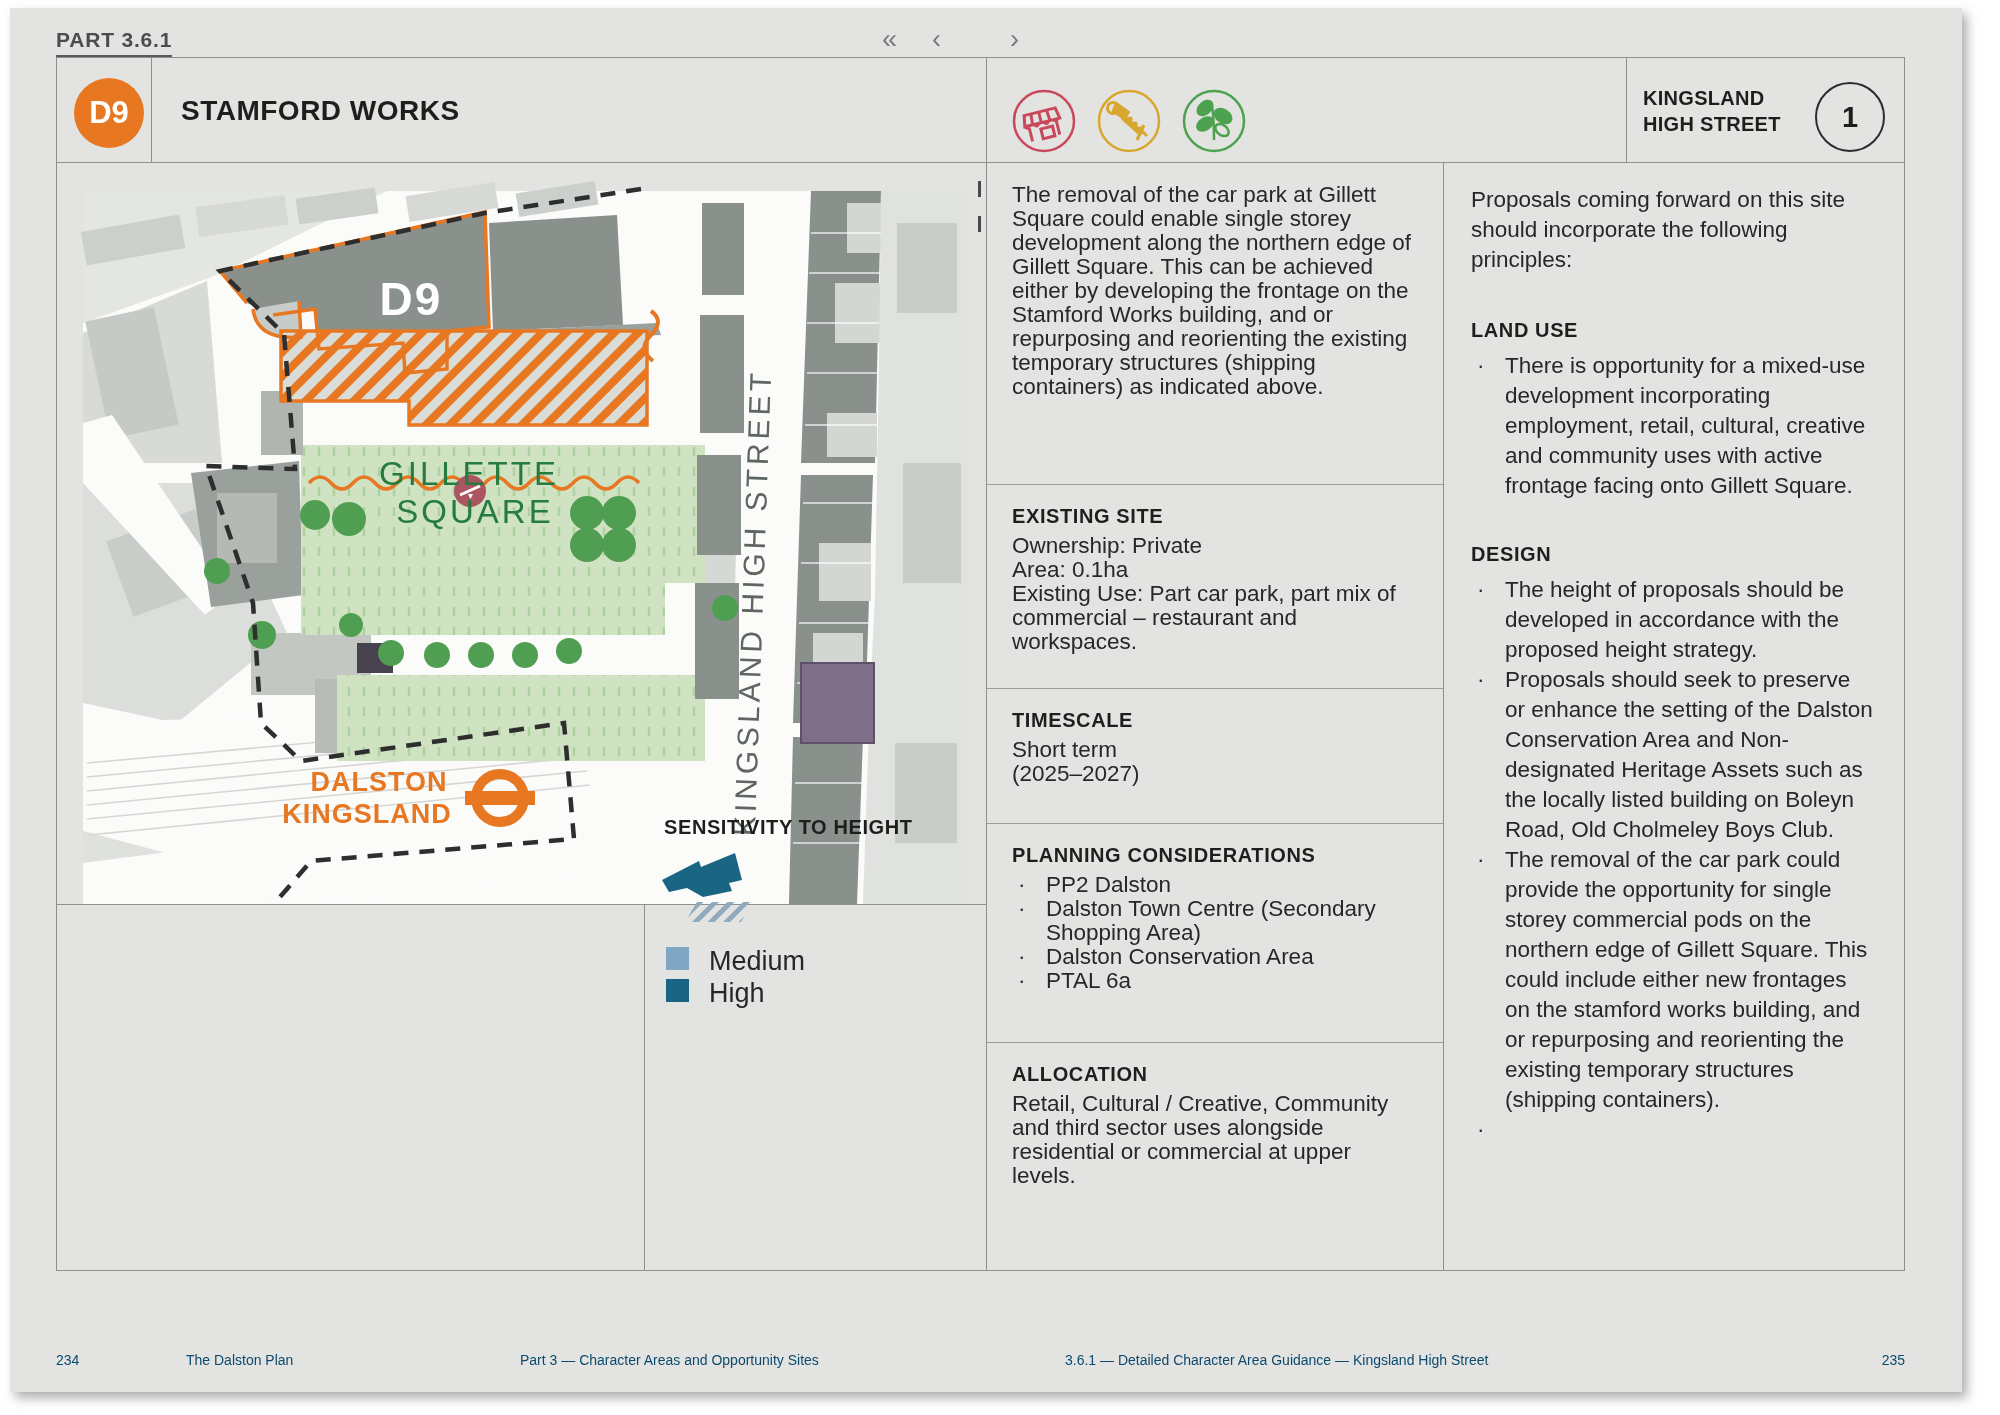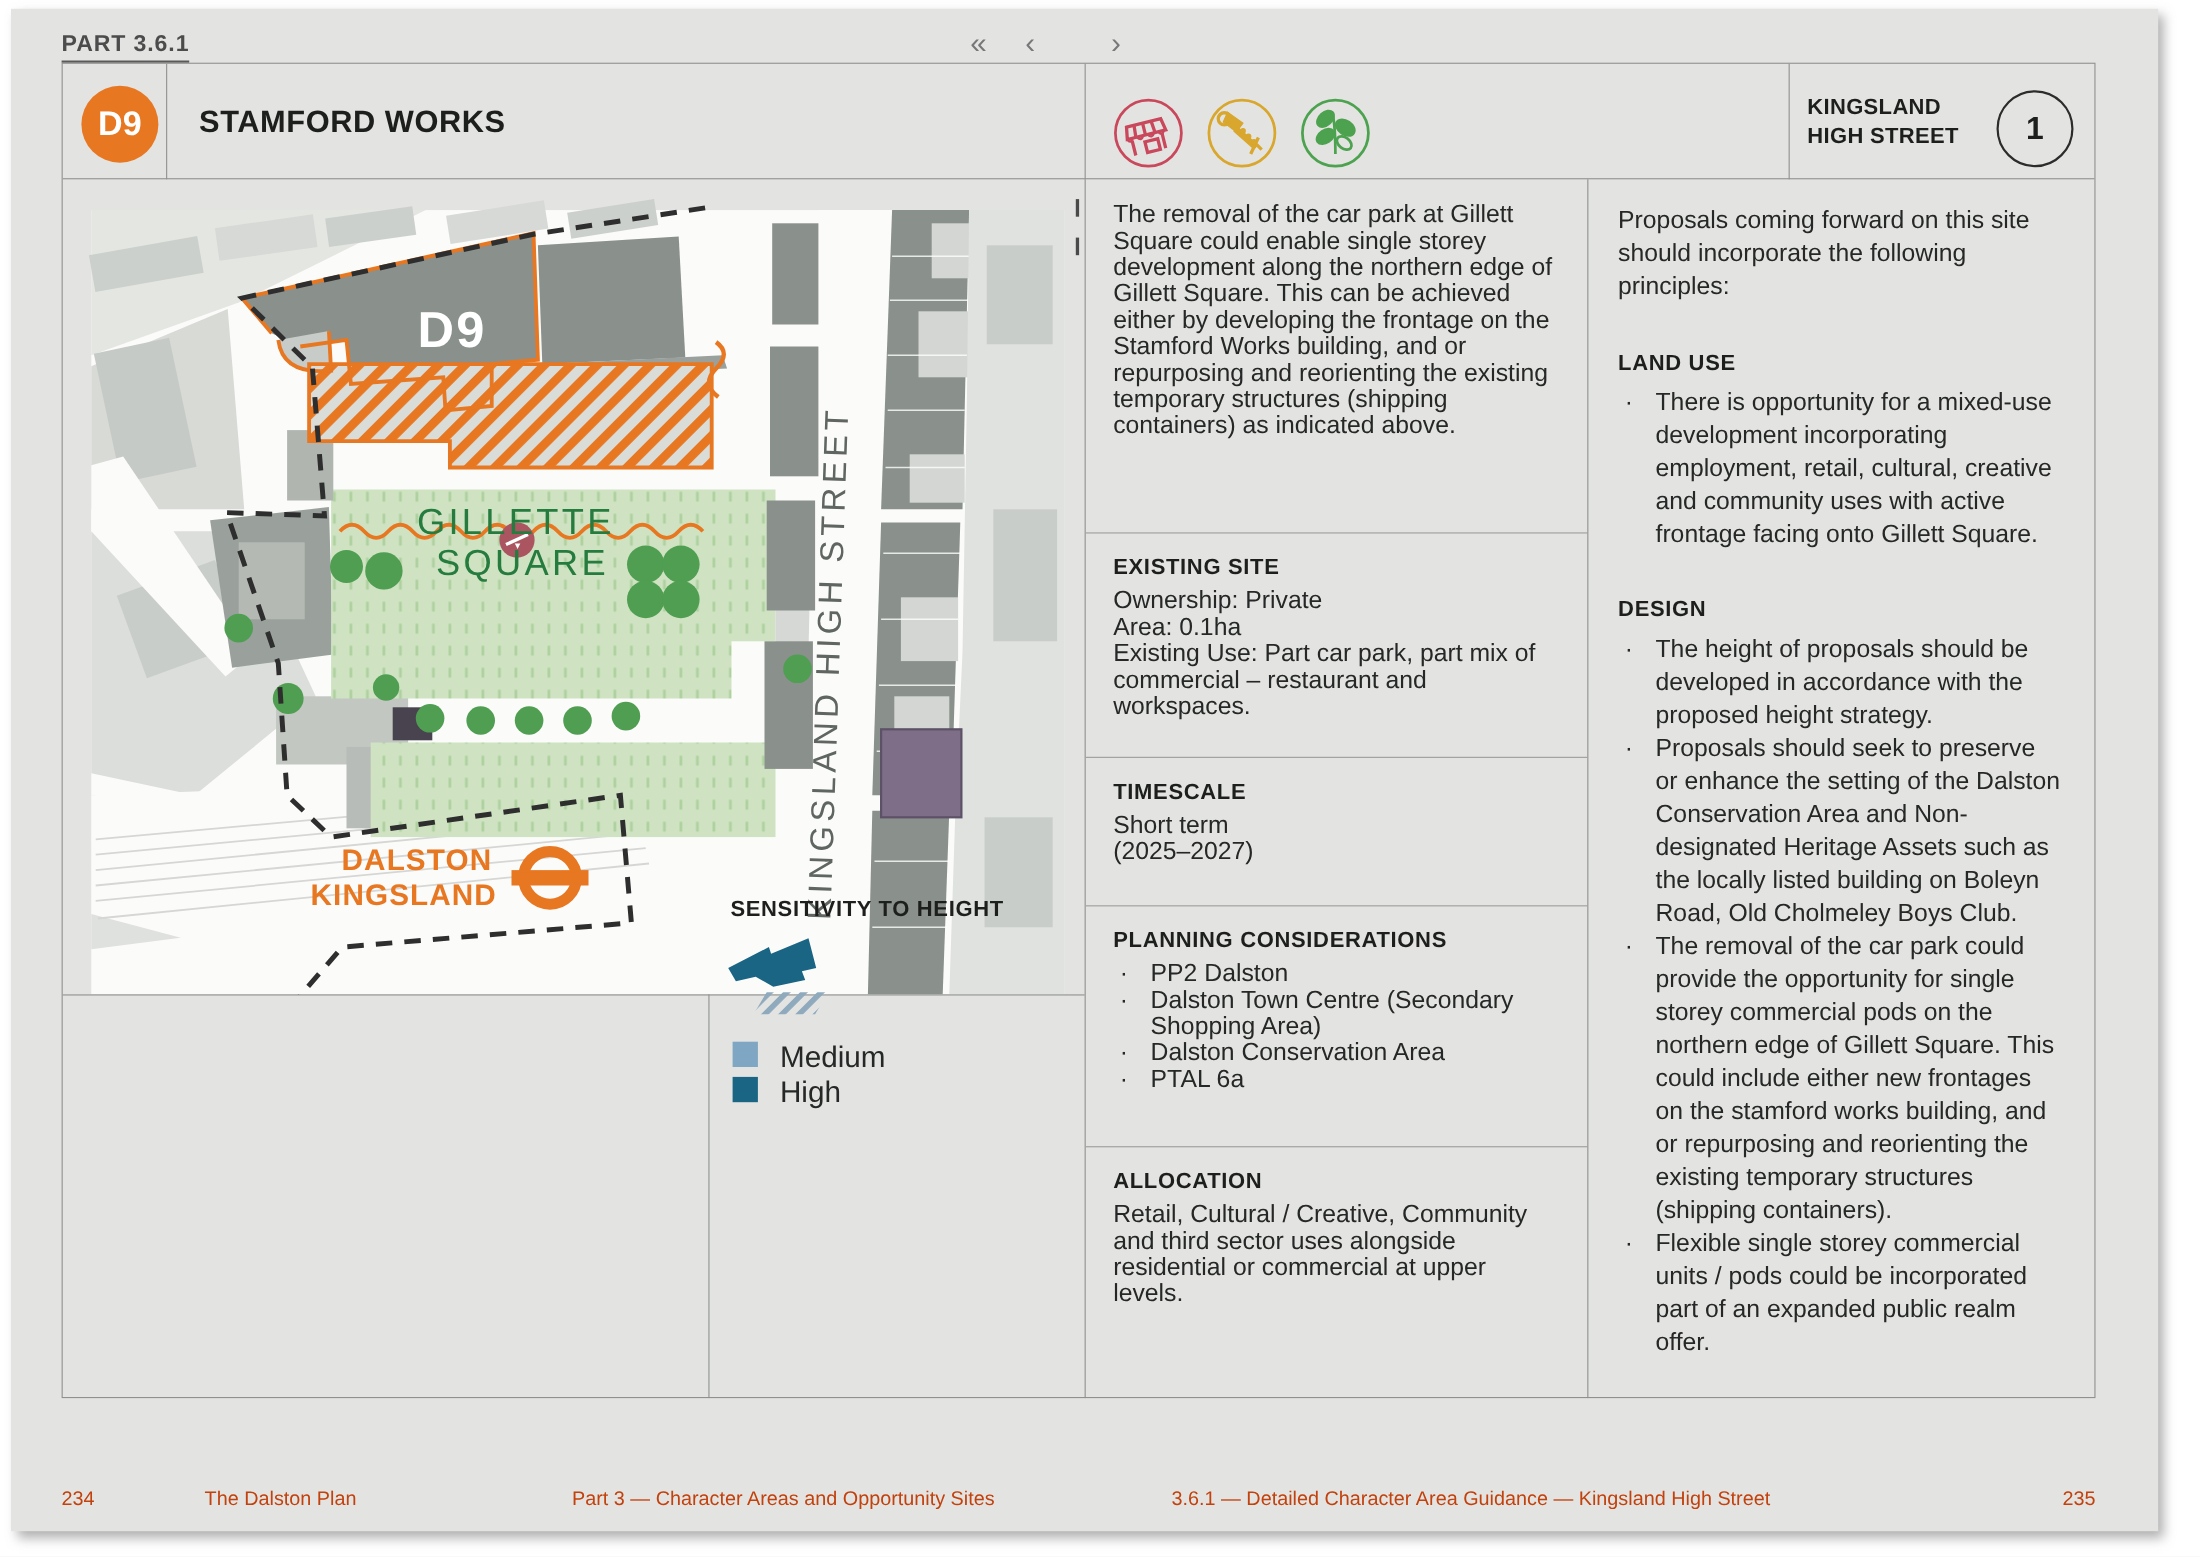--- a/index.html
+++ b/index.html
@@ -34,21 +34,21 @@
   .hline{position:absolute;left:0;width:100%;border-top:1.5px solid #9a9d9a;}
   
   .blist{margin:0;padding:0;list-style:none;}
   .blist .bi{position:relative;padding-left:34px;}
   .bdot{position:absolute;left:6px;top:0;}
   
   #sens-title{font-size:20px;font-weight:bold;letter-spacing:.6px;color:#1d1f1d;}
   .sens-sw{position:absolute;width:23px;height:23px;}
   .sens-label{position:absolute;font-size:27px;}
   
-  .foot{top:1344px;font-size:18px;color:#c2410c;}
+  .foot{top:1344px;font-size:14px;color:#0c4a6e;}
   .tick{position:absolute;width:3px;height:16px;background:#4a4a4a;}
 </style>
 </head>
 <body>
 
 <div id="page">
 
   <div id="part-label" class="abs">PART 3.6.1</div>
   <div class="abs nav-arrow" style="left:872px;">«</div>
   <div class="abs nav-arrow" style="left:922px;">‹</div>
@@ -344,21 +344,21 @@
       <div>Proposals coming forward on this site should incorporate the following principles:</div>
       <div class="sec-head" style="margin-top:40px;">LAND USE</div>
       <div class="blist">
         <div class="bi"><span class="bdot">·</span><span>There is opportunity for a mixed-use development incorporating employment, retail, cultural, creative and community uses with active frontage facing onto Gillett Square.</span></div>
       </div>
       <div class="sec-head" style="margin-top:38px;">DESIGN</div>
       <div class="blist">
         <div class="bi"><span class="bdot">·</span><span>The height of proposals should be developed in accordance with the proposed height strategy.</span></div>
         <div class="bi"><span class="bdot">·</span><span>Proposals should seek to preserve or enhance the setting of the Dalston Conservation Area and Non-designated Heritage Assets such as the locally listed building on Boleyn Road, Old Cholmeley Boys Club.</span></div>
         <div class="bi"><span class="bdot">·</span><span>The removal of the car park could provide the opportunity for single storey commercial pods on the northern edge of Gillett Square. This could include either new frontages on the stamford works building, and or repurposing and reorienting the existing temporary structures (shipping containers).</span></div>
-        <div class="bi"><span class="bdot">·</span><span>Flexible single storey commercial units / pods could be incorporated part of an expanded public realm offer.</span></div>
+        <div class="bi"><span class="bdot">·</span></div>
       </div>
     </div>
 
   </div>
 
   <div class="abs foot" style="left:46px;">234</div>
   <div class="abs foot" style="left:176px;">The Dalston Plan</div>
   <div class="abs foot" style="left:510px;">Part 3 — Character Areas and Opportunity Sites</div>
   <div class="abs foot" style="left:1055px;">3.6.1 — Detailed Character Area Guidance — Kingsland High Street</div>
   <div class="abs foot" style="right:57px;text-align:right;">235</div>

